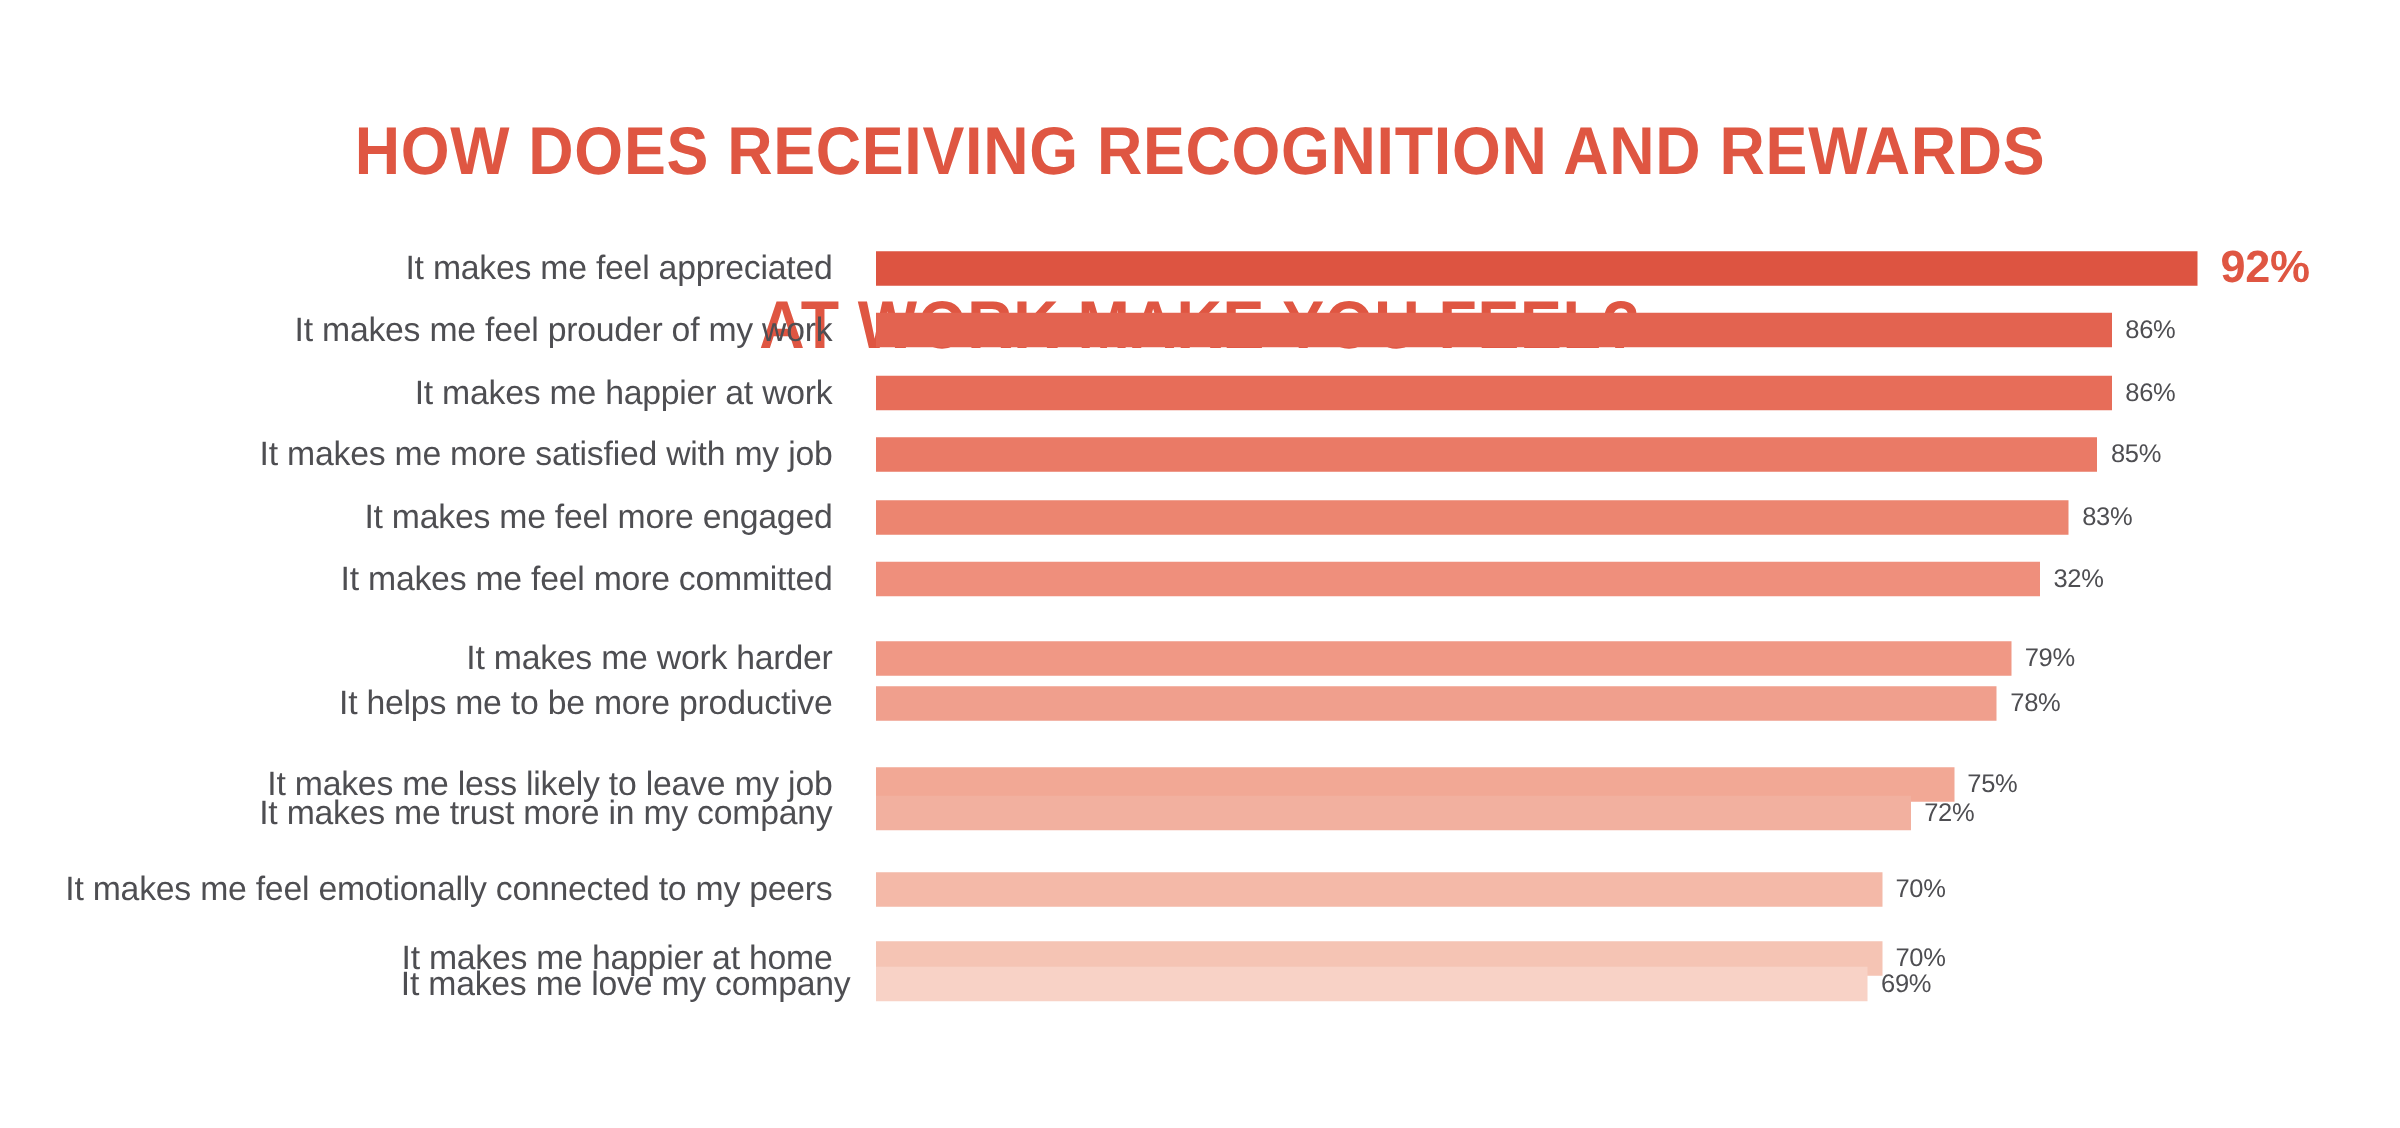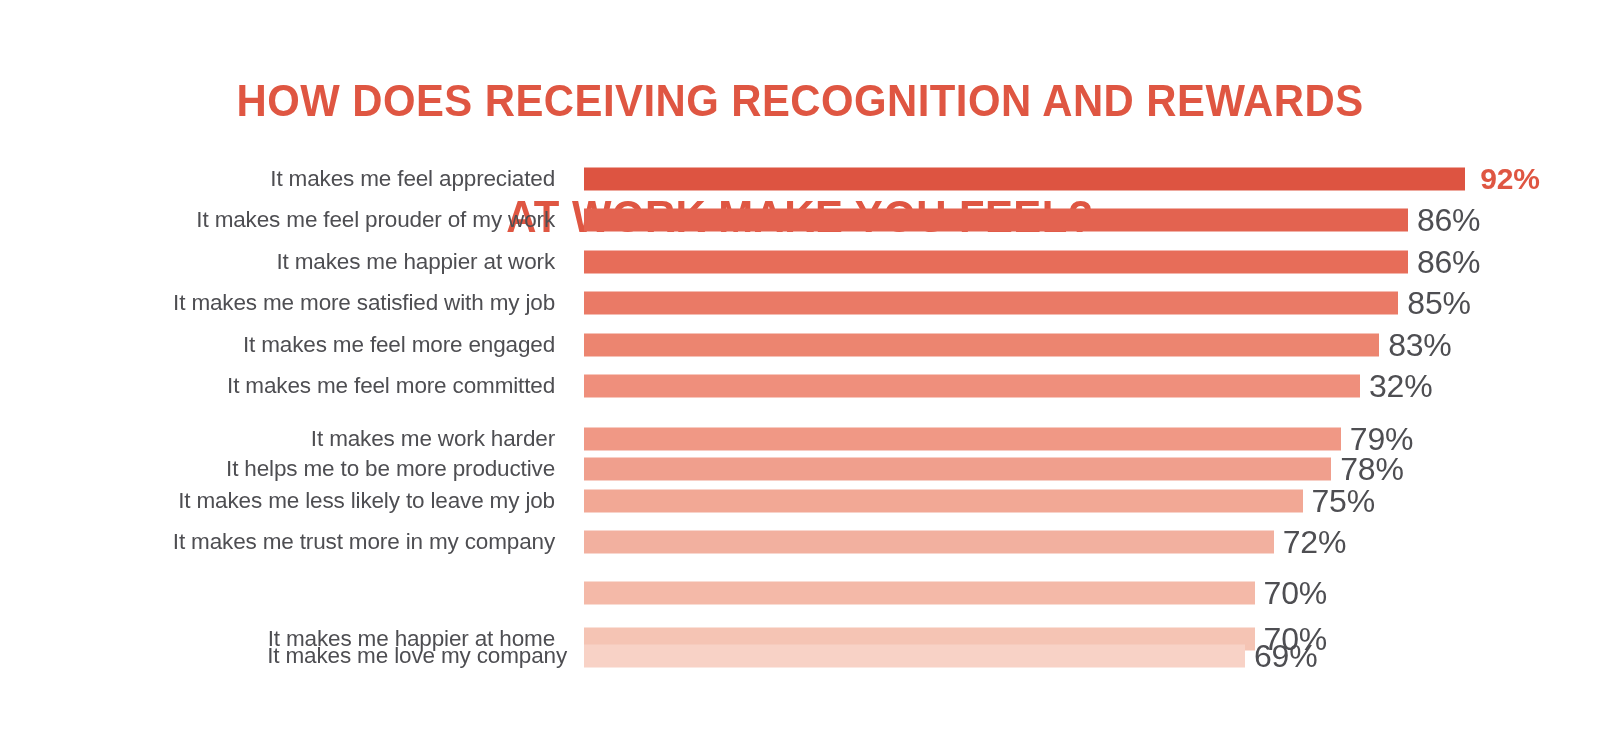--- a/index.html
+++ b/index.html
@@ -86,21 +86,21 @@
     border-radius: 0;
   }
 
   .bar-value {
     position: absolute;
     top: 50%;
     transform: translateY(-50%);
     white-space: nowrap;
     color: #4E4E52;
     font-family: "Liberation Sans", sans-serif;
-    font-size: 32px;
+    font-size: 17px;
     line-height: 26px;
     letter-spacing: -0.2px;
   }
   .bar-value.highlight {
     color: #DF5642;
     font-weight: bold;
     font-size: 30px;
   }
 </style>
 </head>
@@ -163,35 +163,36 @@
         </div>
         <div class="bar-value" style="left: 1349.82px;">79%</div>
       </div>
       <div class="bar-row" style="top: 300.8px;">
         <div class="row-label" style="color: rgb(78, 78, 82);">It helps me to be more productive</div>
         <div class="bar-track" style="width: 747.24px;">
           <div class="bar-fill" style="width: 100%; background: rgb(240, 159, 141);"></div>
         </div>
         <div class="bar-value" style="left: 1340.24px;">78%</div>
       </div>
-      <div class="bar-row" style="top: 333px;">
+      <div class="bar-row" style="top: 355px;">
         <div class="row-label" style="color: rgb(78, 78, 82);">It makes me less likely to leave my job</div>
         <div class="bar-track" style="width: 718.5px;">
           <div class="bar-fill" style="width: 100%; background: rgb(242, 168, 149);"></div>
         </div>
         <div class="bar-value" style="left: 1311.5px;">75%</div>
       </div>
       <div class="bar-row" style="top: 374px;">
         <div class="row-label" style="color: rgb(78, 78, 82);">It makes me trust more in my company</div>
         <div class="bar-track" style="width: 689.76px;">
           <div class="bar-fill" style="width: 100%; background: rgb(242, 176, 159);"></div>
         </div>
         <div class="bar-value" style="left: 1282.76px;">72%</div>
       </div>
       <div class="bar-row" style="top: 425px;">
+        <div class="row-label" style="color: rgb(78, 78, 82);">It makes me feel emotionally connected to my peers</div>
         <div class="bar-track" style="width: 670.6px;">
           <div class="bar-fill" style="width: 100%; background: rgb(244, 185, 168);"></div>
         </div>
         <div class="bar-value" style="left: 1263.6px;">70%</div>
       </div>
       <div class="bar-row" style="top: 470.9px;">
         <div class="row-label" style="color: rgb(78, 78, 82);">It makes me happier at home</div>
         <div class="bar-track" style="width: 670.6px;">
           <div class="bar-fill" style="width: 100%; background: rgb(245, 196, 180);"></div>
         </div>

